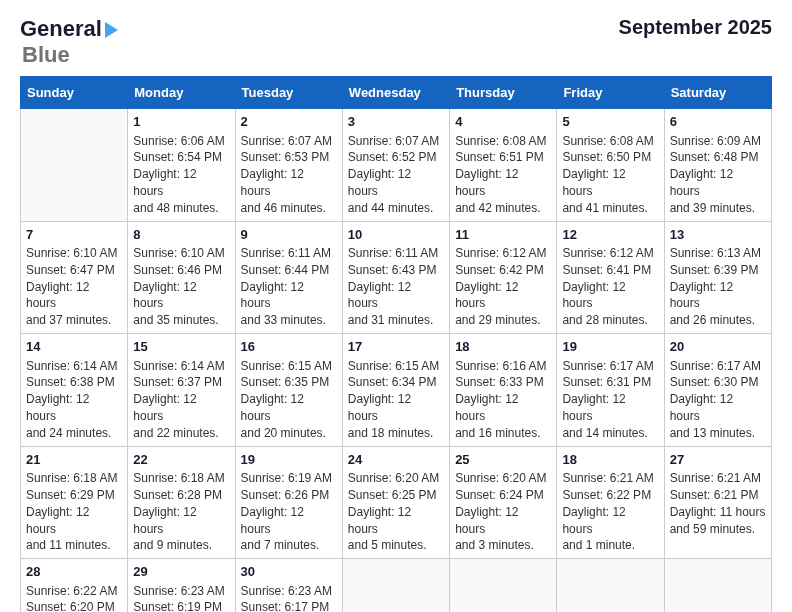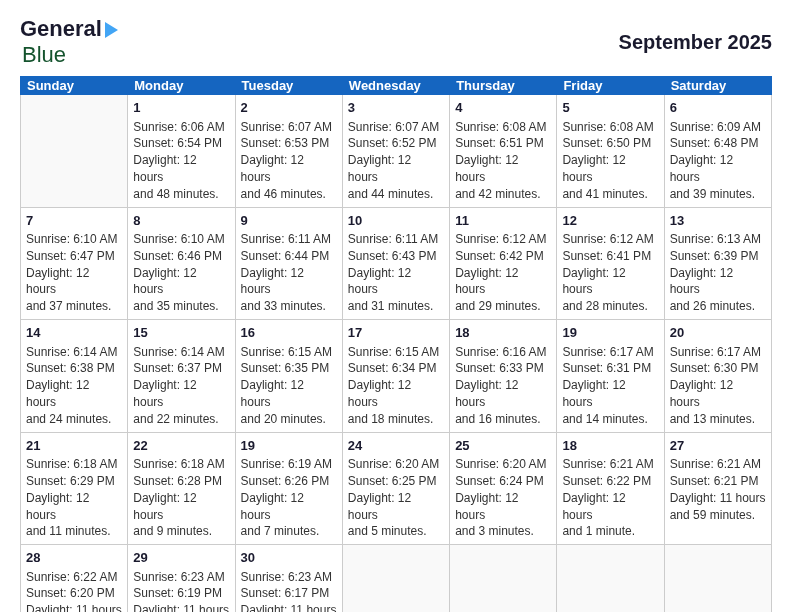--- a/index.html
+++ b/index.html
@@ -12,21 +12,21 @@
     }
     .page {
       width: 792px;
       height: 612px;
       padding: 16px 20px 10px 20px;
       display: flex;
       flex-direction: column;
     }
     .header {
       display: flex;
-      align-items: center;
+      align-items: flex-start;
       justify-content: space-between;
       margin-bottom: 8px;
     }
     .logo {
       display: flex;
       flex-direction: column;
       align-items: flex-start;
     }
     .title-block {
       text-align: right;
@@ -45,21 +45,21 @@
       flex: 1;
       border-collapse: collapse;
       width: 100%;
       table-layout: fixed;
     }
     .calendar th {
       background: #1565c0;
       color: #fff;
       font-size: 13px;
       font-weight: bold;
-      padding: 1px 6px;
+      padding: 8px 6px;
       text-align: left;
       border: 1px solid #1565c0;
     }
     .calendar td {
       border: 1px solid #ccc;
       vertical-align: top;
       padding: 4px 5px;
       font-size: 10.5px;
       color: #222;
       line-height: 1.35;
@@ -85,21 +85,21 @@
 <body>
 
 <div class="page">
   <div class="header">
     <div class="logo">
       <div style="display:flex;align-items:center;gap:0px;">
         <span style="font-size:22px;font-weight:bold;color:#1a1a2e;">General</span>
         <span style="display:inline-block;width:0;height:0;border-style:solid;border-width:8px 0 8px 13px;border-color:transparent transparent transparent #42a5f5;margin-left:3px;margin-bottom:-2px;"></span>
       </div>
       <div style="display:flex;align-items:center;">
-        <span style="font-size:22px;font-weight:normal;color:#14532d;margin-left:2px;">Blue</span>
+        <span style="font-size:22px;font-weight:bold;color:#737373;margin-left:2px;">Blue</span>
       </div>
     </div>
     <div class="title-block">
       <div class="month-title">September 2025</div>
     </div>
   </div>
 
   <table class="calendar">
     <thead>
       <tr>

